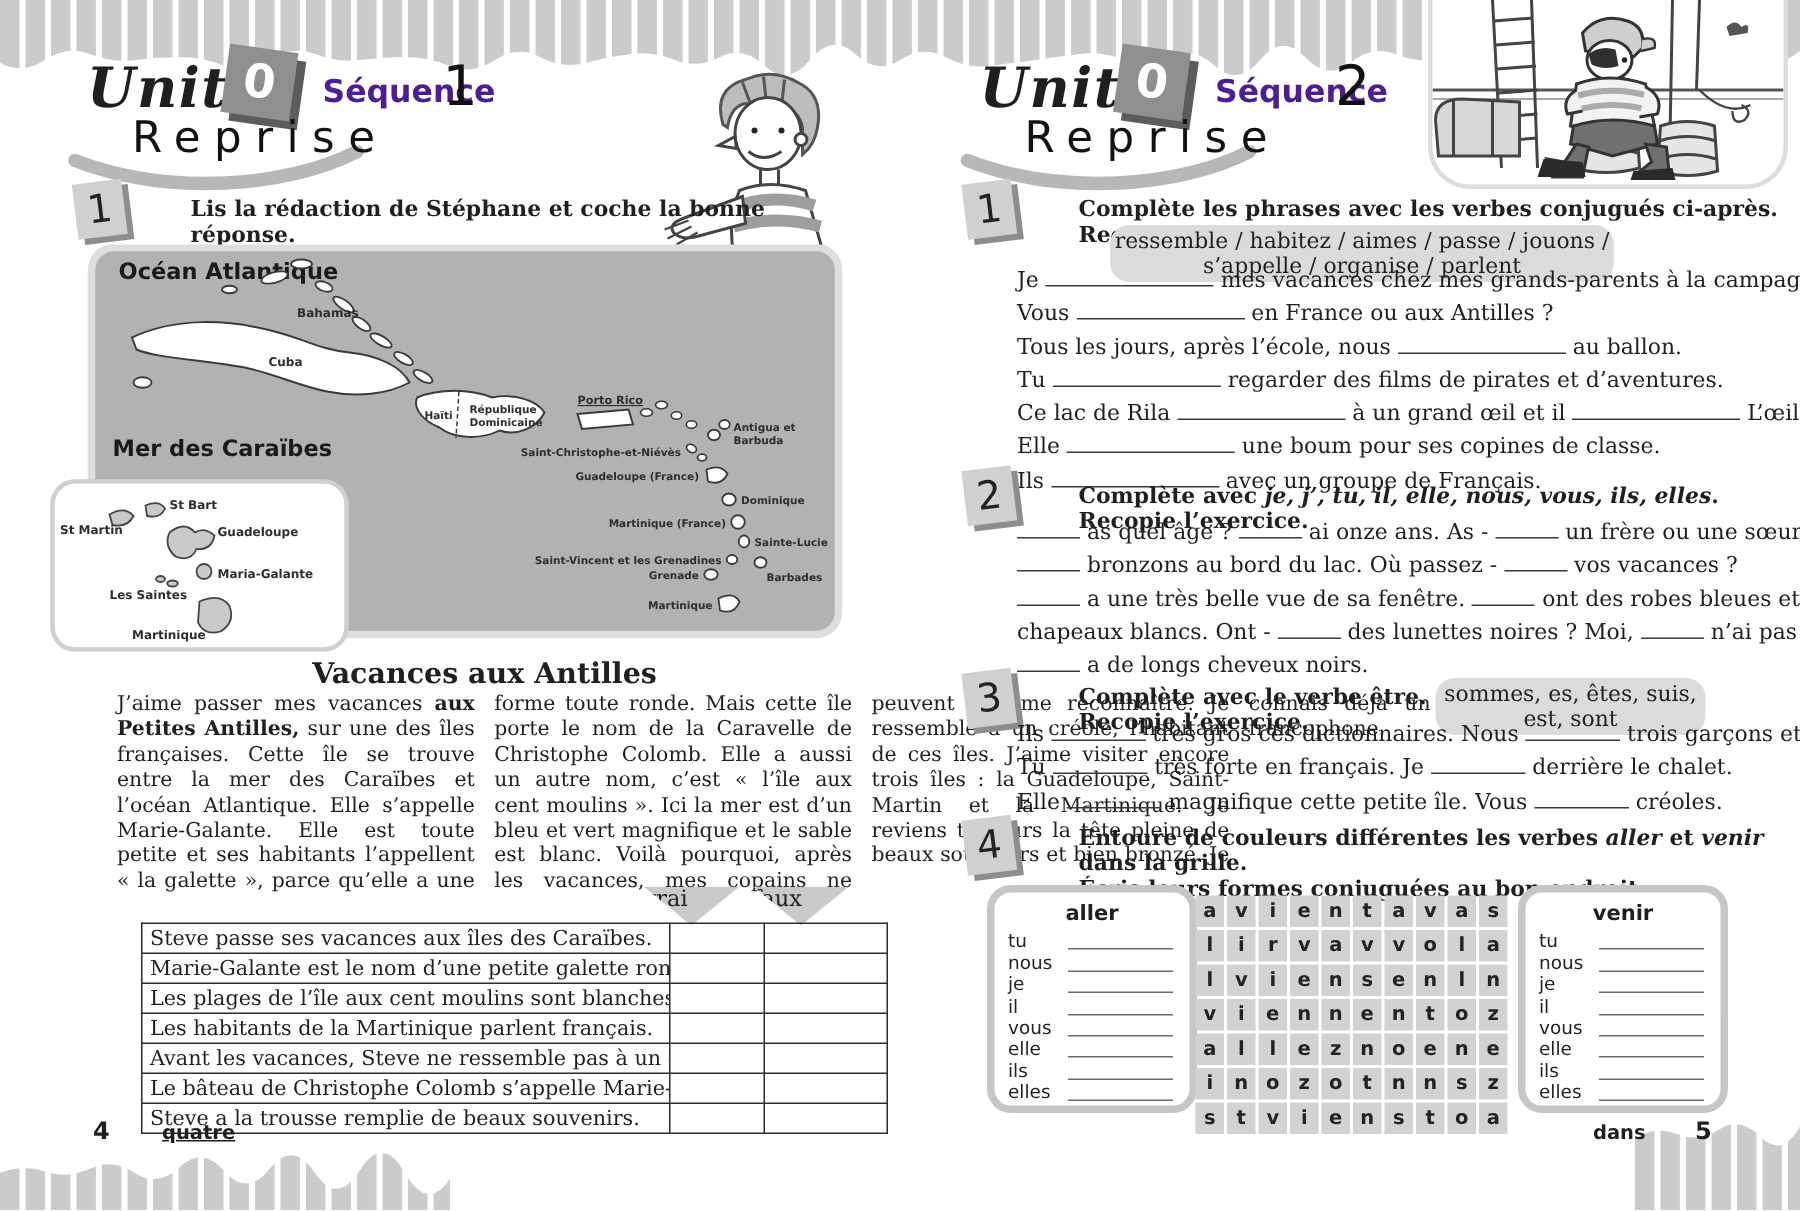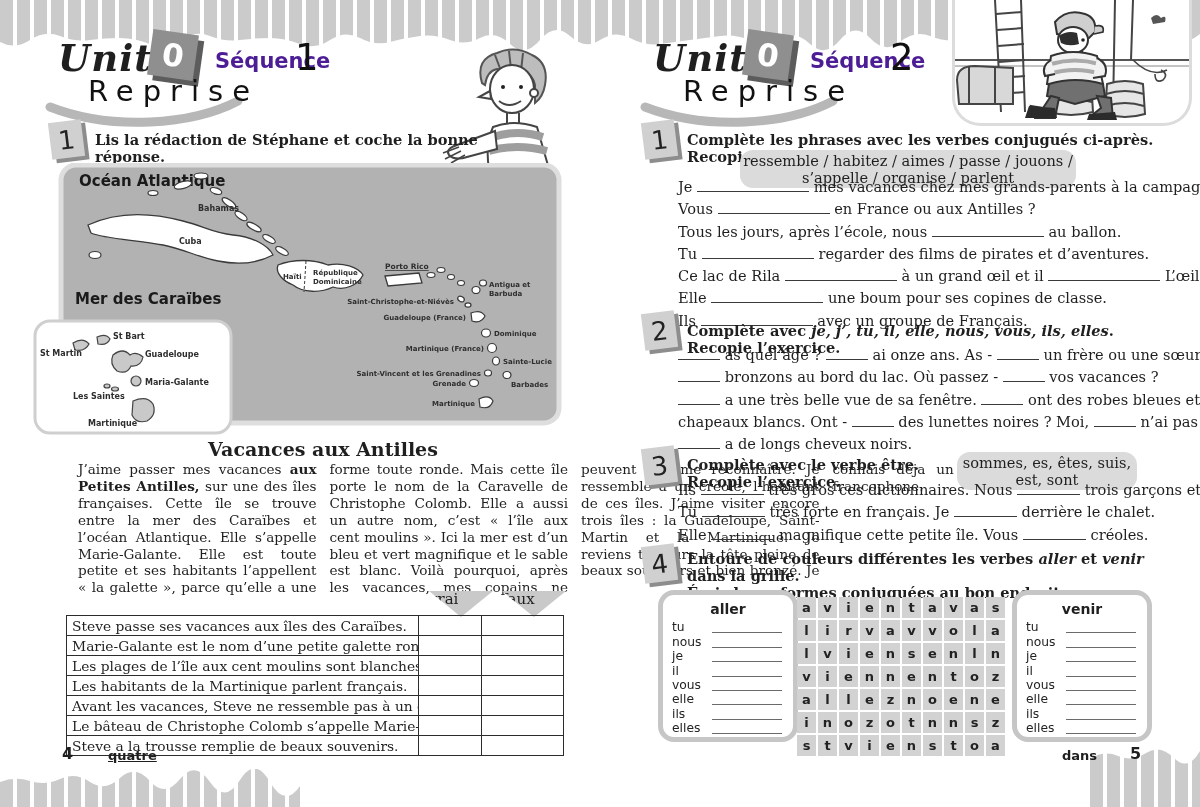--- a/index.html
+++ b/index.html
@@ -14,21 +14,21 @@
           box-shadow:6px 5px 0 #5c5c5c;display:flex;align-items:center;justify-content:center;
           color:#fff;font-family:"DejaVu Sans",sans-serif;font-weight:bold;font-size:31px;}
   .sequence{font-family:"DejaVu Sans",sans-serif;font-weight:600;font-size:21px;color:#4c1d95;}
   .seqnum{font-family:"DejaVu Sans",sans-serif;font-weight:400;font-size:37px;color:#101010;}
   .reprise{font-family:"DejaVu Sans",sans-serif;font-size:29px;letter-spacing:9px;color:#111;}
 
   
   .exbadge{width:33px;height:37px;background:#d0d0d0;transform:rotate(-7deg);
            box-shadow:4px 4px 0 #8d8d8d;display:flex;align-items:center;justify-content:center;
            font-family:"DejaVu Sans",sans-serif;font-size:26px;color:#222;}
-  .instr{font-weight:bold;font-size:14.6px;line-height:17px;}
+  .instr{font-weight:bold;font-size:14.6px;line-height:17px;margin-left:32px;}
   .pill{background:#dbdbdb;border-radius:13px;text-align:center;font-size:14.6px;padding:2px 0;}
 
   
   .lines{font-size:14.6px;line-height:22.3px;white-space:nowrap;}
   .blank{display:inline-block;border-bottom:1.2px solid #3a3a3a;height:13px;vertical-align:baseline;}
 
   
   .read-title{font-weight:bold;font-size:19px;text-align:center;}
   .read-body{column-count:2;column-gap:13px;text-align:justify;font-size:13.6px;line-height:16.9px;}
 
@@ -189,21 +189,21 @@
     <text x="40" y="236" font-size="8" font-weight="bold" fill="#2e2e2e">Les Saintes</text>
     <text x="55" y="263" font-size="8" font-weight="bold" fill="#2e2e2e">Martinique</text>
   </svg>
 
   <div class="abs read-title" style="left:78px;top:438px;width:490px;">Vacances aux Antilles</div>
   <div class="abs read-body" style="left:78px;top:461px;width:490px;height:142px;"><span>J’aime passer mes vacances </span><b>aux Petites Antilles,</b><span> sur une des îles françaises. Cette île se trouve entre la mer des Caraïbes et l’océan Atlantique. Elle s’appelle Marie-Galante. Elle est toute petite et ses habitants l’appellent « la galette », parce qu’elle a une forme toute ronde. Mais cette île porte le nom de la Caravelle de Christophe Colomb. Elle a aussi un autre nom, c’est « l’île aux cent moulins ». Ici la mer est d’un bleu et vert magnifique et le sable est blanc. Voilà pourquoi, après les vacances, mes copains ne peuvent pas me reconnaître. Je ressemble à un créole, l’habitant de ces îles. J’aime visiter encore trois îles : la Guadeloupe, Saint-Martin et la Martinique. Je reviens toujours la tête pleine de beaux souvenirs et bien bronzé. Je connais déja un peu le monde francophone.</span></div>
 
   <div class="abs vftri" style="left:429px;top:591px;"><span>vrai</span></div>
   <div class="abs vftri" style="left:502px;top:591px;"><span>faux</span></div>
 
-  <table class="vf abs" style="left:66px;top:615px;padding-left:28px;">
+  <table class="vf abs" style="left:94px;top:615px;padding-left:28px;">
     <colgroup>
         <col style="width:352px">
         <col style="width:63px">
         <col style="width:82px">
       </colgroup>
     <tbody>
         <tr>
           <td>Steve passe ses vacances aux îles des Caraïbes.</td>
           <td class="ans"></td>
           <td class="ans"></td>

